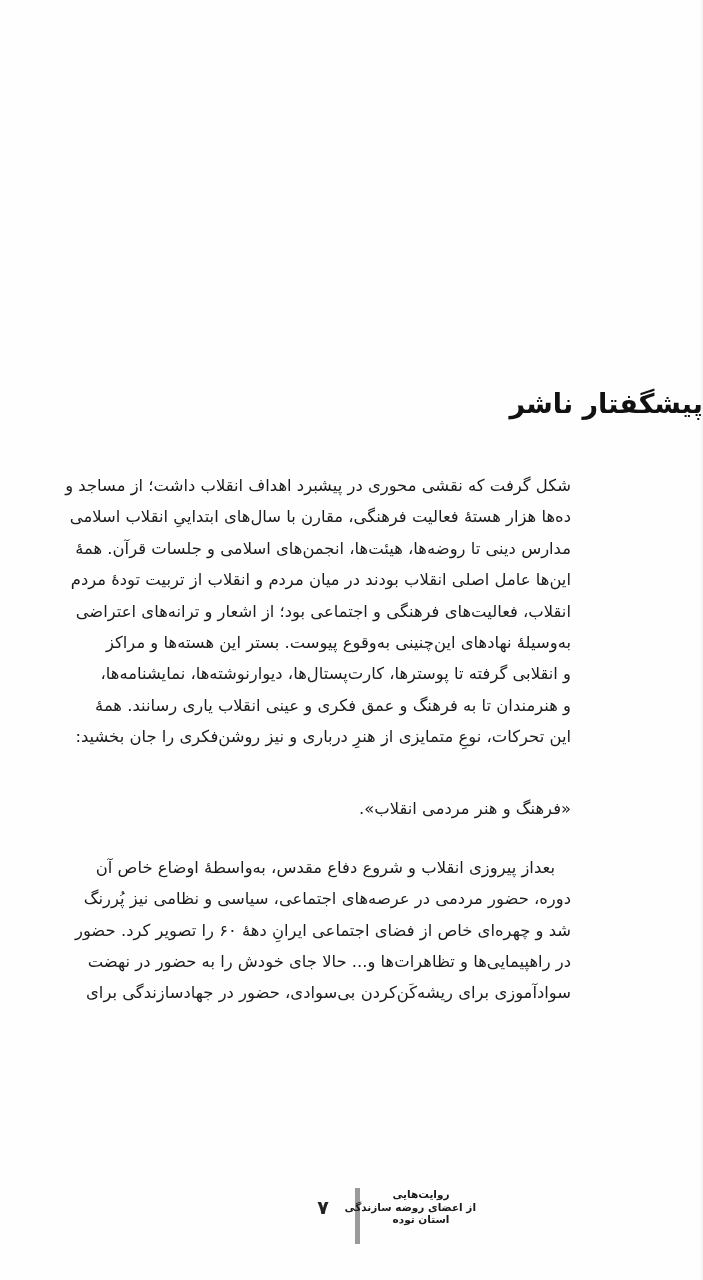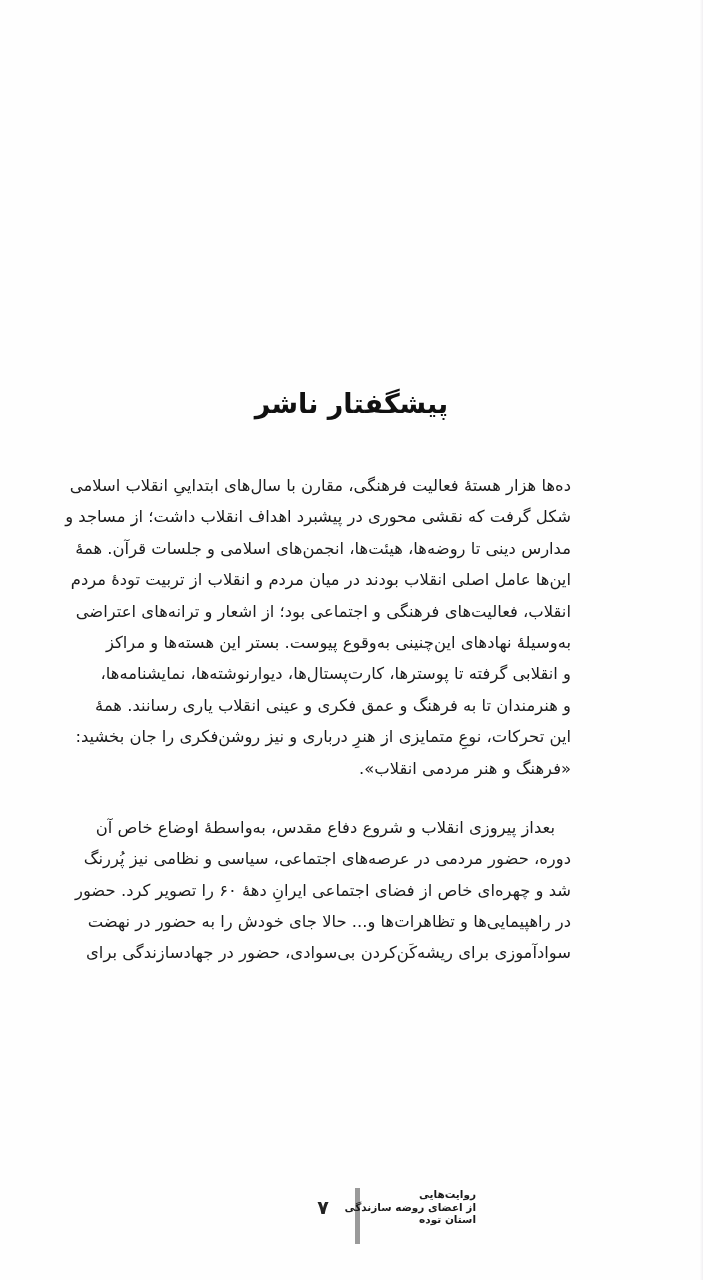--- a/index.html
+++ b/index.html
@@ -27,21 +27,21 @@
       right: 0; top: 0;
       width: 3px;
       height: 1280px;
       background: linear-gradient(to left, #f1eff2, #fdfdfd);
     }
     .title {
       position: absolute;
       top: 388px;
       left: 0;
       width: 703px;
-      text-align: center;
+      text-align: right;
       font-size: 27px;
       font-weight: bold;
       color: #111;
       margin: 0;
       letter-spacing: 0;
     }
     .body-text {
       position: absolute;
       top: 470px;
       left: 133px;
@@ -57,20 +57,21 @@
     }
     .line {
       display: block;
       white-space: nowrap;
       text-align: justify;
       text-align-last: justify;
       height: 31.4px;
     }
     .line.last {
       text-align-last: right;
+      margin-top: 40px;
     }
     .line.indent {
       padding-right: 16px;
       margin-top: 28px;
     }
     .footer {
       position: absolute;
       top: 1188px;
       left: 0;
       width: 703px;
@@ -102,36 +103,36 @@
       direction: rtl;
       text-align: right;
       font-size: 10.5px;
       font-weight: bold;
       line-height: 12.5px;
       color: #1a1a1a;
     }
     .running-title span {
       display: block;
       white-space: nowrap;
-      text-align: right;
+      text-align: center;
       direction: rtl;
     }
   </style>
 </head>
 <body>
 
 <div class="page">
   <div class="page-edge"></div>
 
   <h1 class="title">پیشگفتار ناشر</h1>
 
   <div class="body-text">
     <p>
+      <span class="line">شکل گرفت که نقشی محوری در پیشبرد اهداف انقلاب داشت؛ از مساجد و</span>
       <span class="line">ده‌ها هزار هستهٔ فعالیت فرهنگی، مقارن با سال‌های ابتداییِ انقلاب اسلامی</span>
-      <span class="line">شکل گرفت که نقشی محوری در پیشبرد اهداف انقلاب داشت؛ از مساجد و</span>
       <span class="line">مدارس دینی تا روضه‌ها، هیئت‌ها، انجمن‌های اسلامی و جلسات قرآن. همهٔ</span>
       <span class="line">این‌ها عامل اصلی انقلاب بودند در میان مردم و انقلاب از تربیت تودهٔ مردم</span>
       <span class="line">انقلاب، فعالیت‌های فرهنگی و اجتماعی بود؛ از اشعار و ترانه‌های اعتراضی</span>
       <span class="line">به‌وسیلهٔ نهادهای این‌چنینی به‌وقوع پیوست. بستر این هسته‌ها و مراکز</span>
       <span class="line">و انقلابی گرفته تا پوسترها، کارت‌پستال‌ها، دیوارنوشته‌ها، نمایشنامه‌ها،</span>
       <span class="line">و هنرمندان تا به فرهنگ و عمق فکری و عینی انقلاب یاری رسانند. همهٔ</span>
       <span class="line">این تحرکات، نوعِ متمایزی از هنرِ درباری و نیز روشن‌فکری را جان بخشید:</span>
       <span class="line last">«فرهنگ و هنر مردمی انقلاب».</span>
     </p>
     <p>

